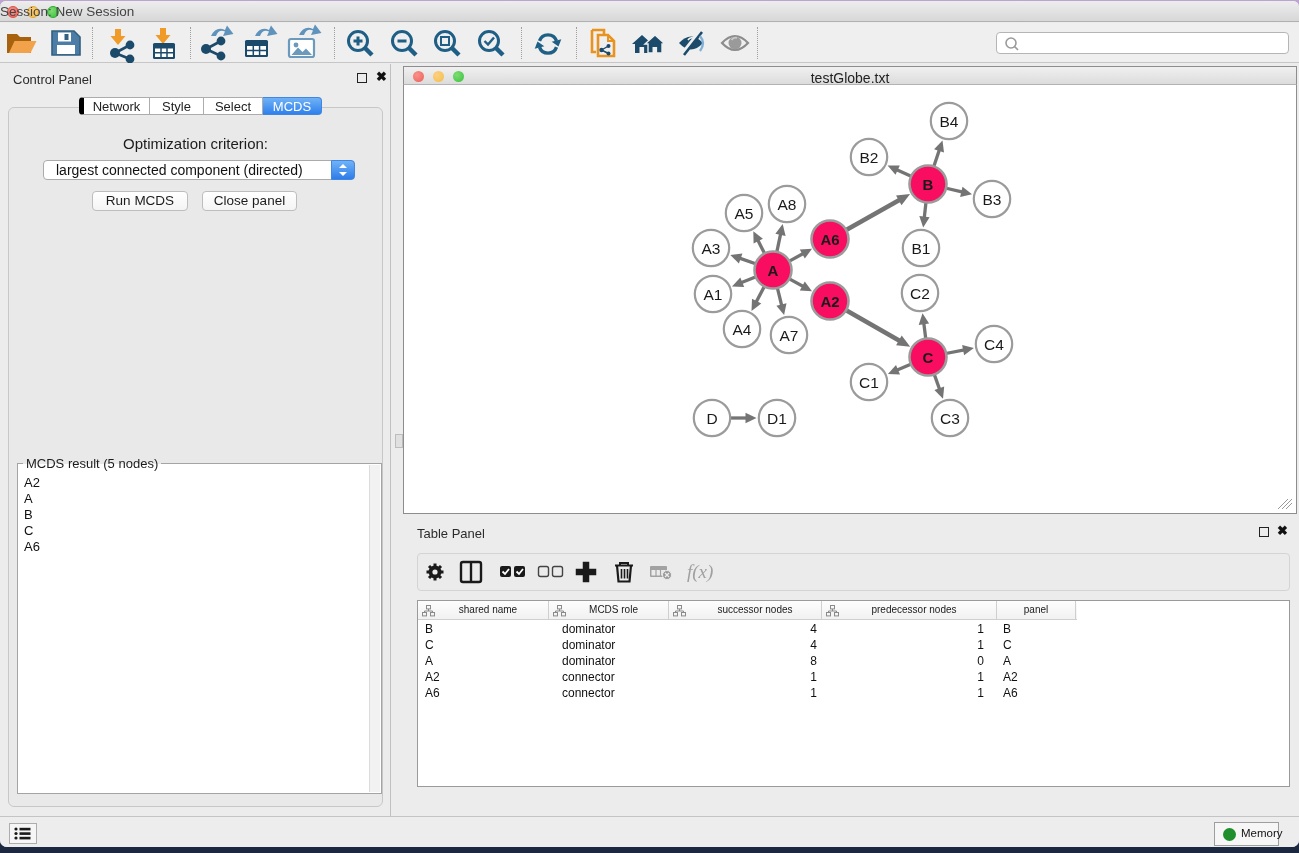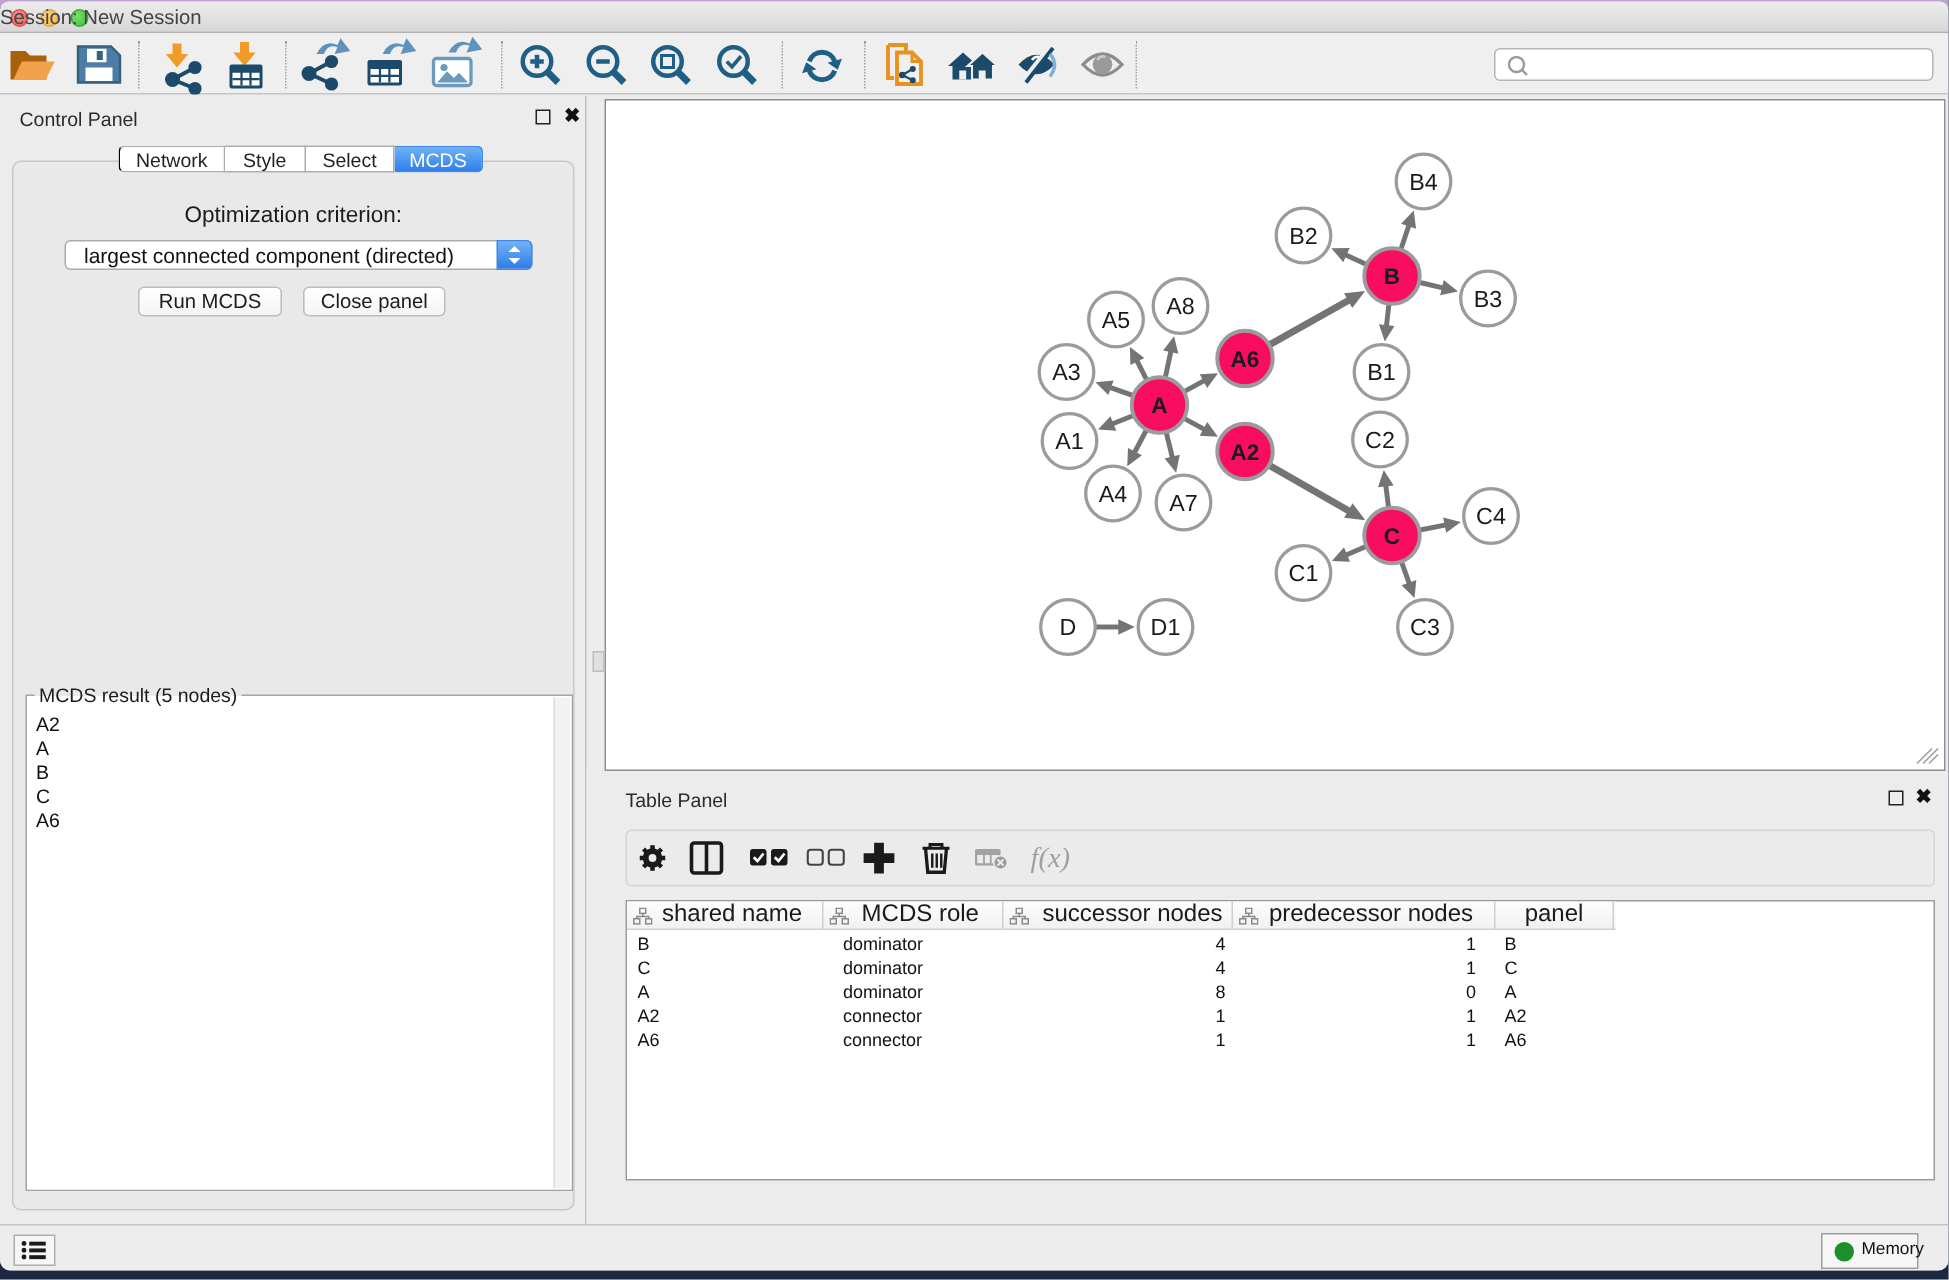--- a/index.html
+++ b/index.html
@@ -10,41 +10,41 @@
 #title{width:100%;text-align:left;top:3px;font-size:13.5px;color:#444}
 #toolbar{left:0;top:22px;width:1299px;height:40px;background:#efefef;border-bottom:1px solid #c6c6c6}
 .sep{top:4px;height:32px;border-left:1px dotted #9f9f9f;width:0}
 #searchbox{left:996px;top:9px;width:293px;height:22px;background:#fff;border:1px solid #b5b5b5;border-radius:4px}
 #cpanel{left:0;top:63px;width:391px;height:753px;background:#ececec;border-right:1px solid #c0c0c0}
 .panhead{font-size:13px;color:#2b2b2b}
 .flicon{width:10px;height:10px;border:1.6px solid #222}
 .xicon{font-size:13px;font-weight:bold;color:#111}
 #cptabs{left:79px;top:96px;height:18px;display:flex}
 .seg{height:18px;border:1px solid #acacac;border-left:none;font-size:13px;text-align:center;line-height:17px;background:#fff;color:#222}
-.seg.first{border-left:1px solid #000000;border-radius:4px 0 0 4px}
+.seg.first{border-left:5px solid #000000;border-radius:4px 0 0 4px}
 .seg.last{border-radius:0 4px 4px 0}
 .seg.sel{background:linear-gradient(#70b2f6,#2f80ec);border-color:#3f87e2;color:#fff}
 #cpinner{left:8px;top:106px;width:375px;height:700px;background:#e9e9e9;border:1px solid #c7c7c7;border-radius:6px}
 #optlabel{left:0;top:134px;width:391px;text-align:center;font-size:15px;color:#1c1c1c}
 #dropdown{left:43px;top:159px;width:312px;height:20px;background:#fff;border:1px solid #ababab;border-radius:4px;font-size:14px;color:#111;line-height:19px;padding-left:12px}
 #ddcap{left:331px;top:159px;width:24px;height:20px;border-radius:0 4px 4px 0;background:linear-gradient(#71b3f7,#2e7ce9);border:1px solid #3f87e2}
 .btn{height:20px;background:linear-gradient(#ffffff,#f4f4f4);border:1px solid #bdbdbd;border-radius:4px;font-size:13.5px;color:#1c1c1c;text-align:center;line-height:18px}
 #groupbox{left:17px;top:462px;width:365px;height:331px;border:1px solid #a4a4a4}
 #grouplabel{left:23px;top:455px;background:linear-gradient(#e9e9e9 54%,#ffffff 54%);padding:0 3px;font-size:13px;color:#1c1c1c}
 #mcdslist{left:18px;top:463px;width:363px;height:329px;background:#fff;font-size:13px;color:#111;line-height:16px;padding:11px 0 0 6px}
 #listscroll{left:369px;top:464px;width:11px;height:327px;background:#f2f2f2;border-left:1px solid #dcdcdc}
 #netwin{left:403px;top:65px;width:894px;height:448px;background:#fff;border:1px solid #8d8d8d}
 #nettitle{left:403px;top:65px;width:894px;height:19px;background:linear-gradient(#f0f0f0,#dcdcdc);border:1px solid #8d8d8d;border-bottom:1px solid #b3b3b3}
 .tl2{width:11px;height:11px;border-radius:50%;top:4px}
 #netname{width:100%;text-align:center;top:2.5px;font-size:14px;color:#222}
 #tpanel{left:391px;top:513px;width:908px;height:303px;background:#ececec}
 #tptoolbar{left:417px;top:552px;width:873px;height:38px;background:#ebebeb;border:1px solid #d4d4d4;border-radius:4px}
 #ttable{left:417px;top:599px;width:873px;height:187px;background:#fff;border:1px solid #9a9a9a}
 #thead{left:418px;top:600px;width:659px;height:19px;background:linear-gradient(#fdfdfd,#f1f1f1);border-bottom:1px solid #cfcfcf;display:flex}
-.th{height:19px;border-right:1px solid #cfcfcf;font-size:16px;color:#1a1a1a;text-align:center;line-height:18px;position:relative}
+.th{height:19px;border-right:1px solid #cfcfcf;font-size:10px;color:#1a1a1a;text-align:center;line-height:18px;position:relative}
 .trow{font-size:12px;color:#111;height:16px}
 .td{position:absolute;white-space:nowrap}
 #btabs{left:672px;top:790px;height:21px;display:flex}
 .seg2{height:21px;border:1px solid #b5b5b5;border-left:none;font-size:13px;text-align:center;line-height:20px;background:#fff;color:#222}
 .seg2.first{border-left:1px solid #b5b5b5;border-radius:5px 0 0 5px}
 .seg2.last{border-radius:0 5px 5px 0}
 .seg2.sel{background:linear-gradient(#70b2f6,#2f80ec);border-color:#3f87e2;color:#fff}
 #statusbar{left:0;top:815px;width:1299px;height:31px;background:#ededed;border-top:1px solid #c4c4c4}
 #memorybtn{left:1214px;top:821px;width:65px;height:24px;background:#f6f6f6;border:1px solid #9e9e9e;font-size:11.5px;color:#111}
 #listbtn{left:9px;top:822px;width:28px;height:21px;background:#f6f6f6;border:1px solid #adadad}
@@ -219,20 +219,26 @@
         <path d="M7,11 l4,4 4,-4 z" fill="#fff"></path>
  </svg>
 </div>
 <div class="abs btn" style="left:92px;top:190px;width:96px">Run MCDS</div>
 <div class="abs btn" style="left:202px;top:190px;width:95px">Close panel</div>
 <div class="abs" id="groupbox"></div>
 <div class="abs" id="mcdslist">A2<br>A<br>B<br>C<br>A6</div>
 <div class="abs" id="listscroll"></div>
 <div class="abs" id="grouplabel">MCDS result (5 nodes)</div>
 <div class="abs" id="netwin"></div>
+<div class="abs" id="nettitle">
+ <div class="abs tl2" style="left:9px;background:radial-gradient(circle at 35% 35%,#f9918c,#ee5f57)"></div>
+ <div class="abs tl2" style="left:29px;background:radial-gradient(circle at 35% 35%,#fcd083,#f5bd45)"></div>
+ <div class="abs tl2" style="left:49px;background:radial-gradient(circle at 35% 35%,#7fdc74,#37c23c)"></div>
+ <div class="abs" id="netname">testGlobe.txt</div>
+</div>
 <svg class="abs" style="left:404px;top:84px" width="892" height="428" viewBox="0 0 892 428">
 <line x1="362.0" y1="171.2" x2="353.0" y2="153.6" stroke="#747474" stroke-width="3.3"></line>
 <polygon points="349.3,146.3 358.9,153.7 349.6,158.4" fill="#747474"></polygon>
 <line x1="372.2" y1="169.8" x2="377.0" y2="147.1" stroke="#747474" stroke-width="3.3"></line>
 <polygon points="378.7,139.1 381.6,150.9 371.4,148.7" fill="#747474"></polygon>
 <line x1="354.4" y1="179.8" x2="334.1" y2="172.6" stroke="#747474" stroke-width="3.3"></line>
 <polygon points="326.3,169.9 338.4,168.6 334.9,178.4" fill="#747474"></polygon>
 <line x1="354.6" y1="190.8" x2="335.7" y2="198.3" stroke="#747474" stroke-width="3.3"></line>
 <polygon points="328.0,201.4 336.3,192.5 340.2,202.1" fill="#747474"></polygon>
 <line x1="361.8" y1="198.7" x2="351.4" y2="218.5" stroke="#747474" stroke-width="3.3"></line>

